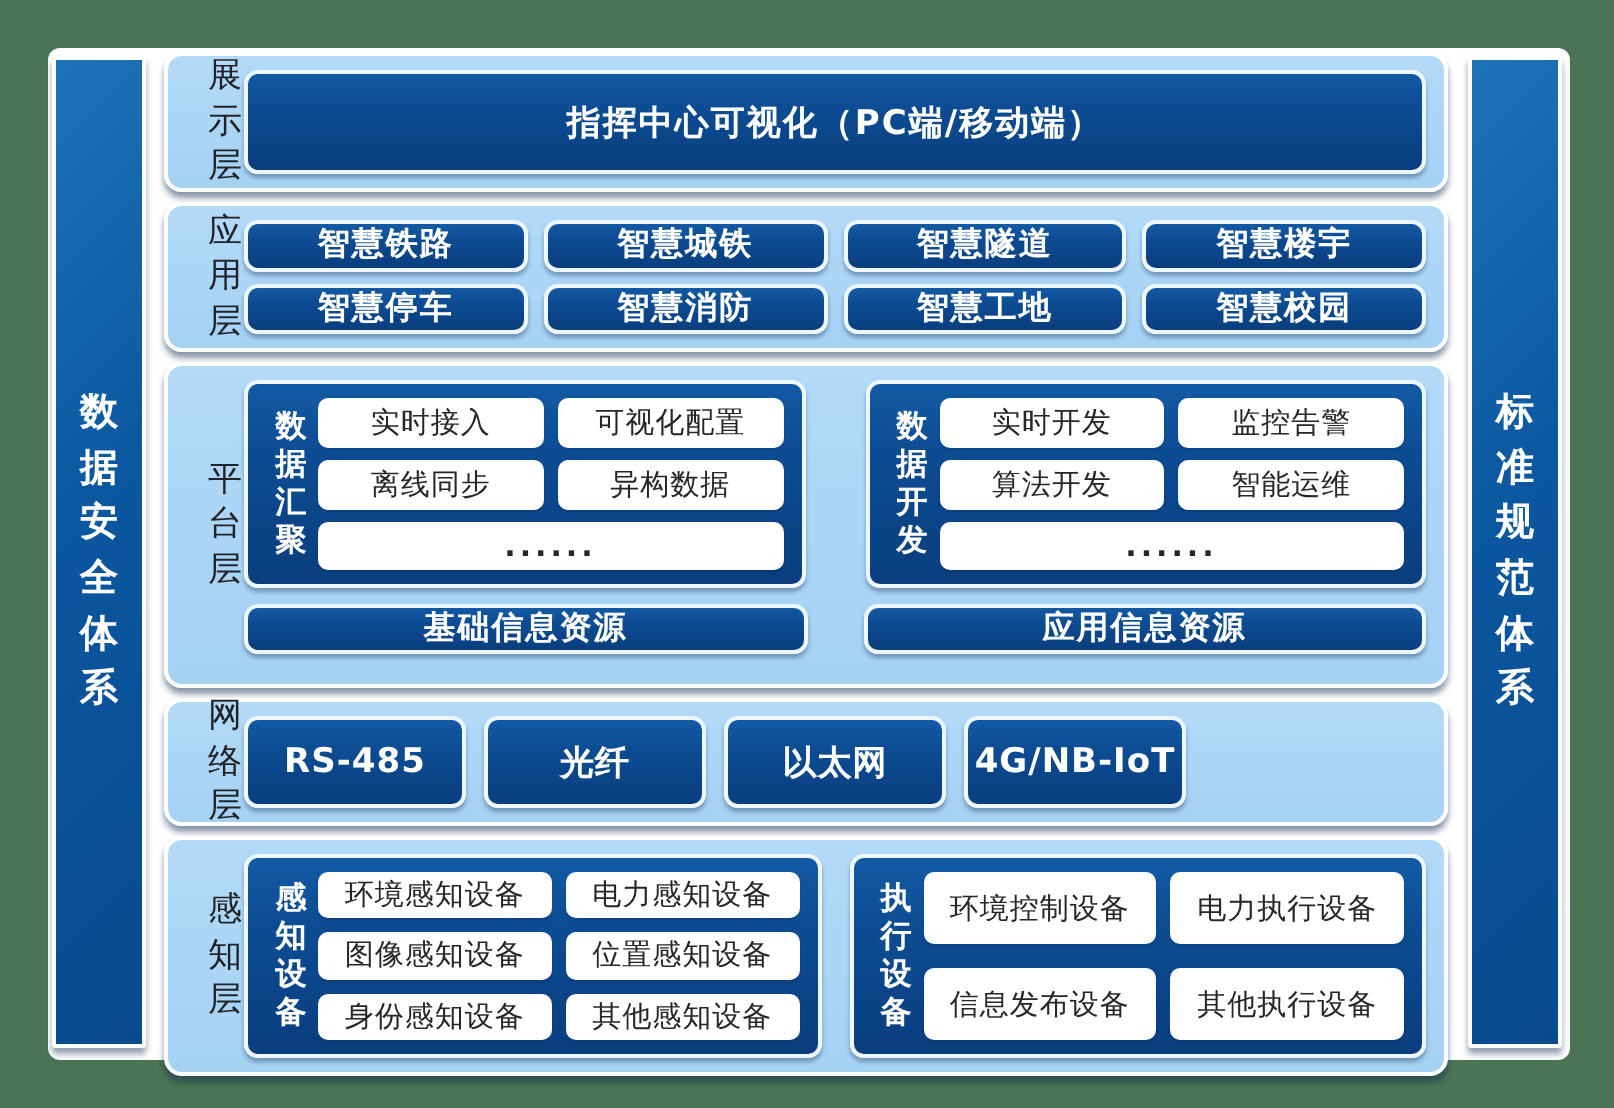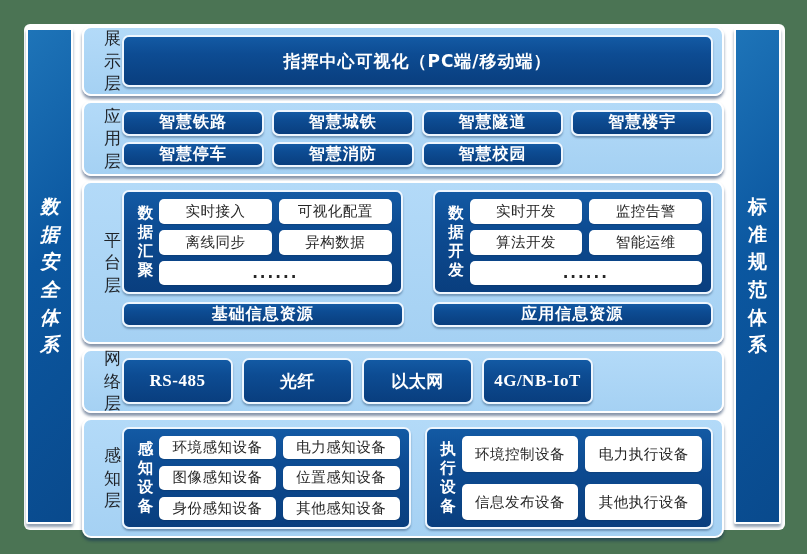--- a/index.html
+++ b/index.html
@@ -9,21 +9,21 @@
   #canvas { position:relative; width:807px; height:554px; background:#4b7454; overflow:hidden; }
   .slide  { position:absolute; left:24px; top:24px; width:761px; height:506px;
             background:#ffffff; border-radius:6px; }
 
   
   .pillar { position:absolute; top:28px; height:496px; width:47px;
             background:linear-gradient(135deg,#1e74b8 0%,#0b57a0 45%,#094a8d 100%);
             border:2px solid #ffffff; border-radius:2px;
             box-shadow:0 3px 3px rgba(14,44,84,.45);
             display:flex; align-items:center; justify-content:center; }
-  .pillar.left  { left:26px;font-style:italic; }
+  .pillar.left  { left:26px; }
   .pillar.right { left:734px; }
   .pillar .vtext { width:22px; color:#ffffff; font-size:19px; font-weight:600;
                    line-height:1.45; text-align:center; word-break:break-all; }
 
   
   .band { position:absolute; left:82px; width:642px;
           background:linear-gradient(180deg,#b3daf8 0%,#a5d1f3 100%);
           border:2px solid #ffffff; border-radius:9px;
           box-shadow:0 3px 3px rgba(13,42,84,.5);
           display:flex; align-items:stretch; padding:7px 9px 7px 6px; }
@@ -64,21 +64,21 @@
   .group-label .vtext { width:17px; color:#ffffff; font-size:15.5px; font-weight:600;
                         line-height:1.22; text-align:center; word-break:break-all; }
   .group-grid { flex:1; display:grid; grid-template-columns:1fr 1fr; gap:6px 7px; }
   .group-grid .span2 { grid-column:1 / span 2; }
   .dots { font-weight:700; letter-spacing:2px; font-size:15px; }
   .resource-row { height:33px; margin-top:8px; display:grid;
                   grid-template-columns:1fr 1fr; gap:28px; }
 
   
   .band.network { top:349px; height:64px; }
-  .band.network .band-content { display:grid; grid-template-columns:repeat(5,1fr); gap:9px;font-family:Liberation Serif, serif; }
+  .band.network .band-content { display:grid; grid-template-columns:repeat(5,1fr); gap:9px; }
   .band.network .dark-box { font-size:17px; letter-spacing:.5px; }
 
   
   .band.perception { top:418px; height:120px; }
   .band.perception .band-content { display:flex; gap:14px; }
   .band.perception .group-grid.rows3 { grid-template-rows:repeat(3,1fr); gap:7px 7px; }
   .band.perception .group-grid.rows2 { grid-template-rows:repeat(2,1fr); gap:12px 7px; }
 </style>
 </head>
 <body>
@@ -107,20 +107,21 @@
     <div class="band-label">
       <div class="vtext">应用层</div>
     </div>
     <div class="band-content">
       <div class="dark-box">智慧铁路</div>
       <div class="dark-box">智慧城铁</div>
       <div class="dark-box">智慧隧道</div>
       <div class="dark-box">智慧楼宇</div>
       <div class="dark-box">智慧停车</div>
       <div class="dark-box">智慧消防</div>
+      <div class="dark-box">智慧工地</div>
       <div class="dark-box">智慧校园</div>
     </div>
   </div>
 
   <div class="band platform">
     <div class="band-label">
       <div class="vtext">平台层</div>
     </div>
     <div class="band-content">
       <div class="group-row">

